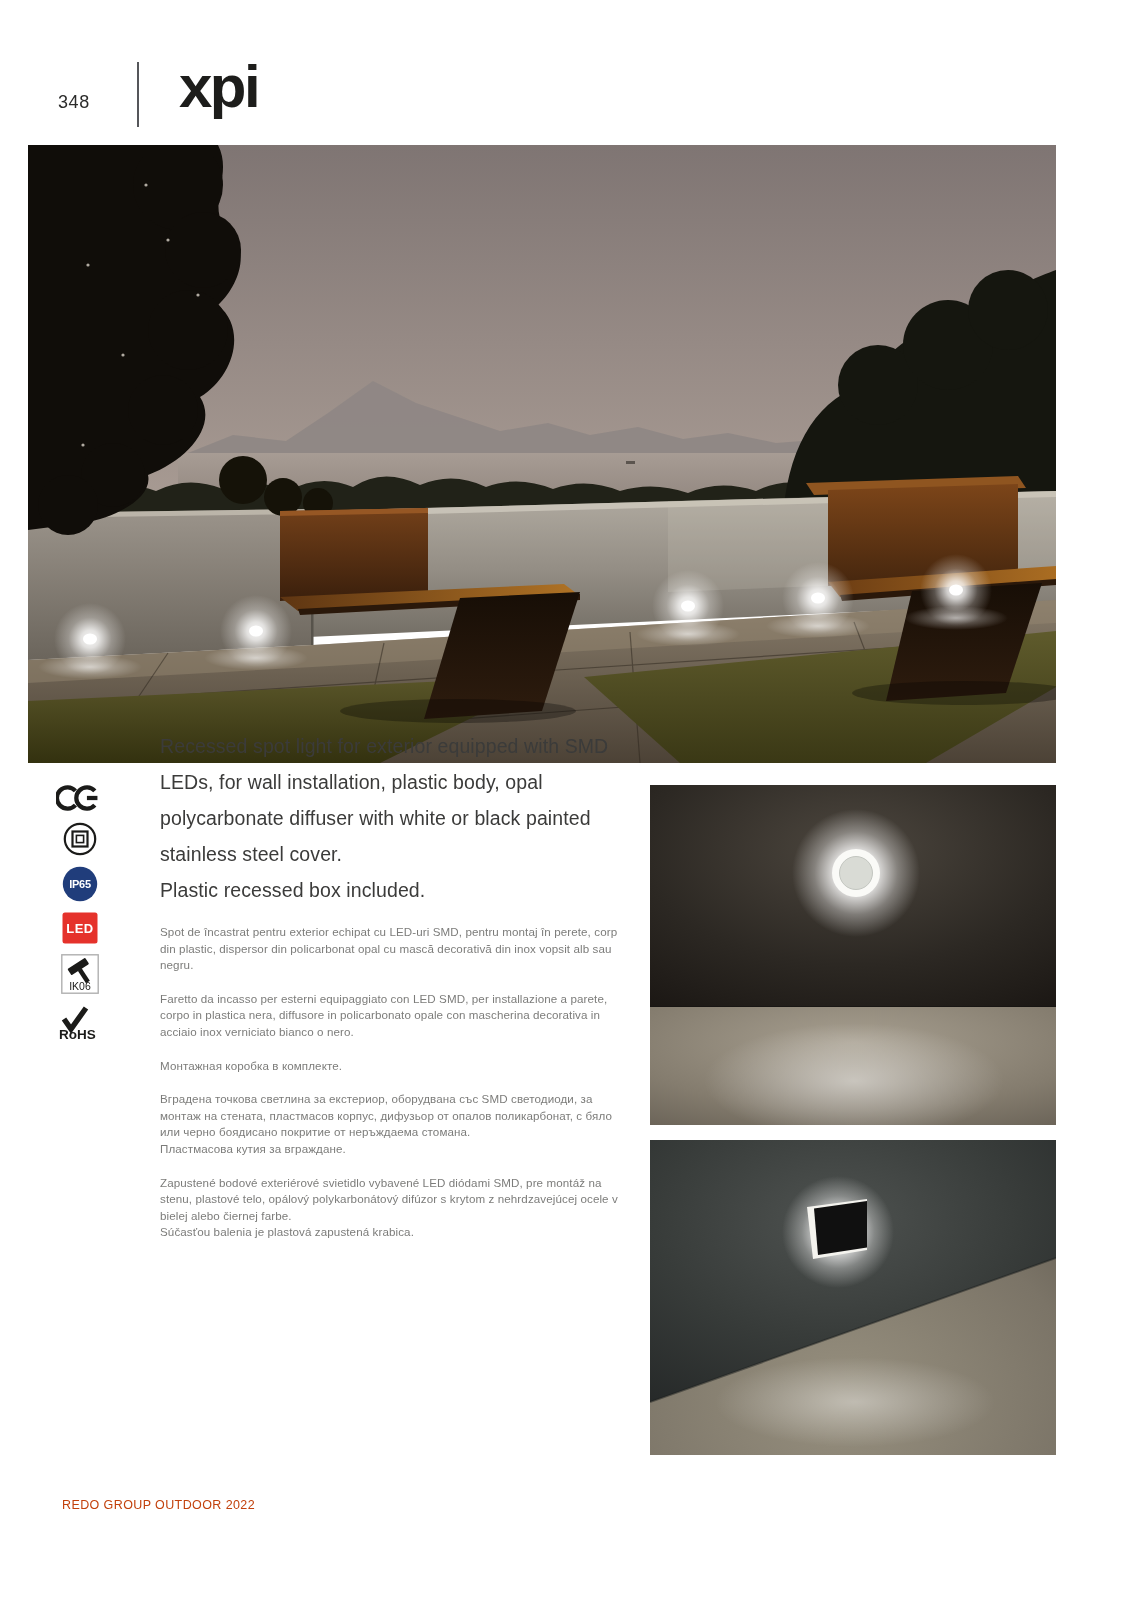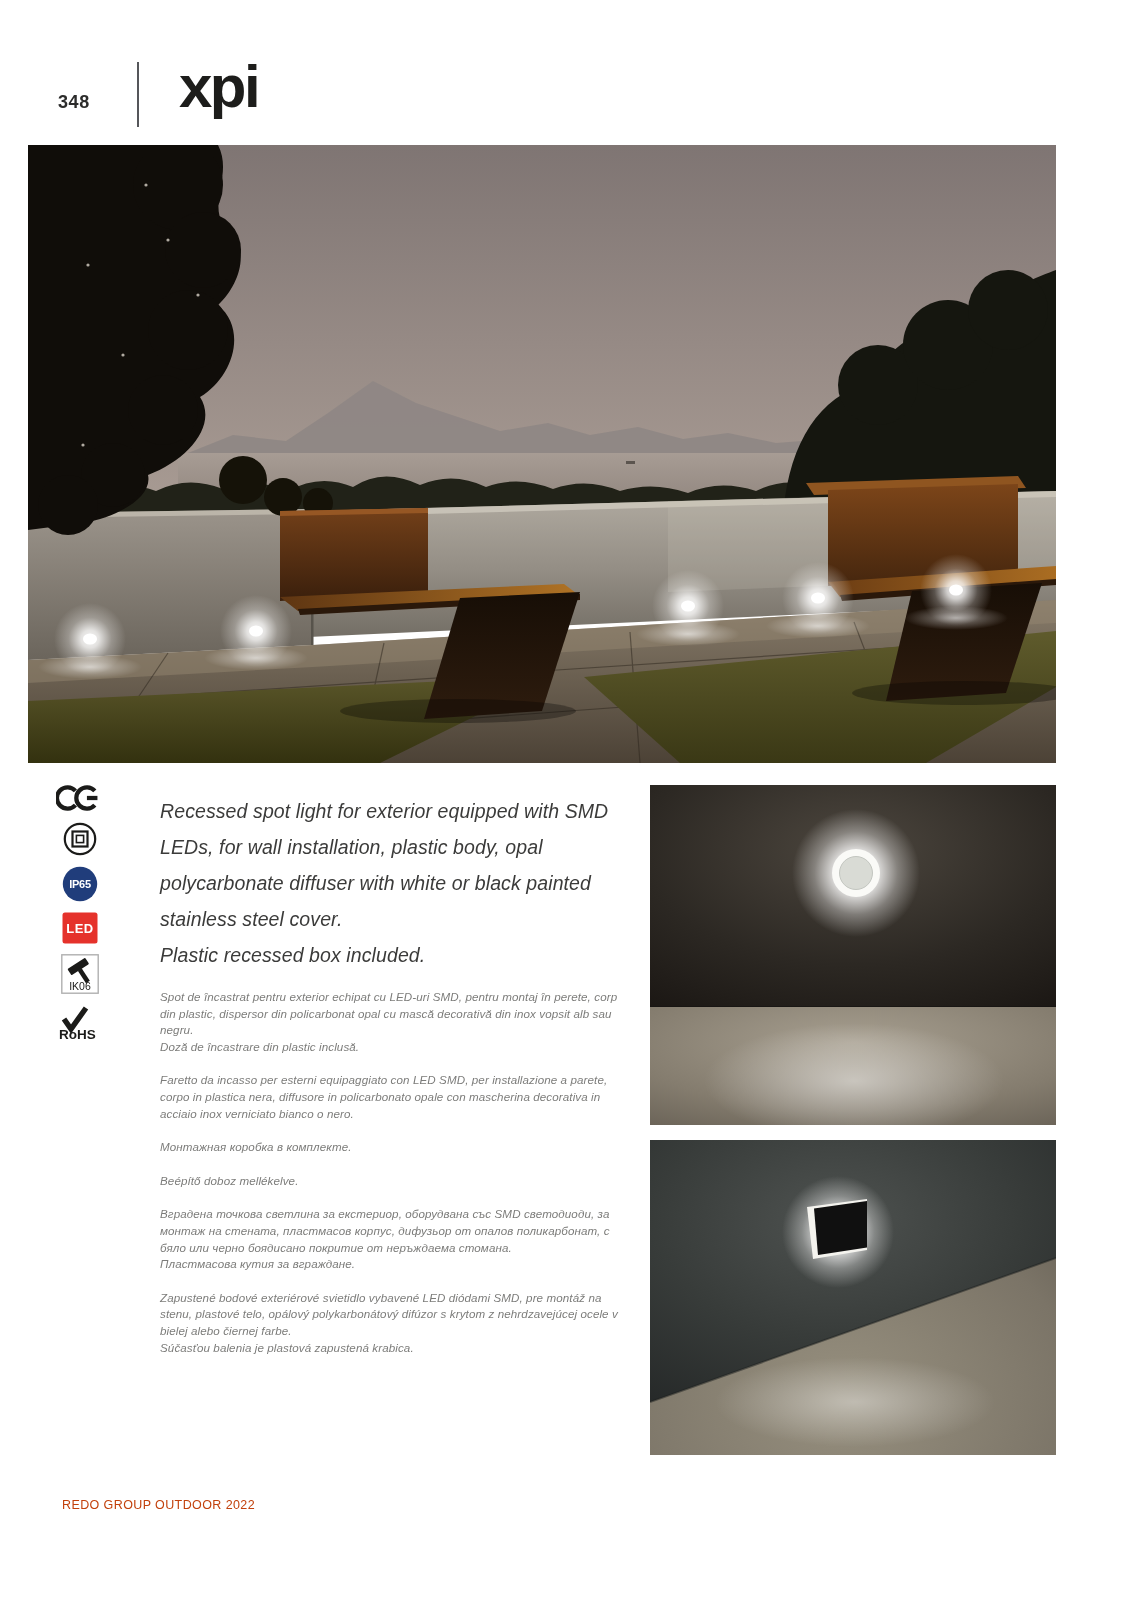--- a/index.html
+++ b/index.html
@@ -1,30 +1,30 @@
 <!DOCTYPE html>
 <html><head>
 <meta charset="utf-8">
 <style>
   * { margin:0; padding:0; box-sizing:border-box; }
   html,body { background:#ffffff; }
   body { width:1131px; height:1600px; position:relative; font-family:"Liberation Sans",sans-serif; }
   .page { position:absolute; left:0; top:0; width:1131px; height:1600px; background:#fff; overflow:hidden; }
 
-  .page-num { position:absolute; left:58px; top:92px; font-size:18px; font-weight:bold; color:#2c2c2b; letter-spacing:.6px; }
+  .page-num { position:absolute; left:58px; top:92px; font-size:18px; font-weight:normal; color:#2c2c2b; letter-spacing:.6px; }
   .header-rule { position:absolute; left:137px; top:62px; width:2px; height:65px; background:#55565a; }
   .brand { position:absolute; left:179px; top:52px; font-size:60px; font-weight:bold; color:#1d1d1b; letter-spacing:-2.5px; }
 
   .hero { position:absolute; left:28px; top:145px; width:1028px; height:618px; }
   .hero svg, .photo svg { display:block; width:100%; height:100%; }
 
   .certs { position:absolute; left:54px; top:784px; width:52px; display:flex; flex-direction:column; gap:10px; }
   .cert { display:flex; align-items:center; justify-content:center; }
 
-  .textcol { position:absolute; left:160px; top:793px; width:470px;font-style:italic; }
+  .textcol { position:absolute; left:160px; top:728px; width:470px; }
   .headline { font-size:19.5px; line-height:36px; color:#3b3b3a; letter-spacing:.1px; }
   .translations { margin-top:16px; }
   .trans { font-size:11.6px; line-height:16.6px; color:#7c7c7a; margin-bottom:17px; letter-spacing:.1px;margin-top:13px; }
 
   .photo { position:absolute; left:650px; width:406px; }
   .photo-1 { top:785px; height:340px; }
   .photo-2 { top:1140px; height:315px; }
 
   .footer { position:absolute; left:62px; top:1498px; font-size:12.5px; color:#c2410c; letter-spacing:.4px; }
 </style>
@@ -252,30 +252,28 @@
   </div>
 
   <div class="textcol">
     <div class="headline">
       <div>Recessed spot light for exterior equipped with SMD LEDs, for wall installation, plastic body, opal polycarbonate diffuser with white or black painted stainless steel cover.</div>
       <div>Plastic recessed box included.</div>
     </div>
     <div class="translations">
       <div class="trans">
         <div>Spot de încastrat pentru exterior echipat cu LED-uri SMD, pentru montaj în perete, corp din plastic, dispersor din policarbonat opal cu mască decorativă din inox vopsit alb sau negru.</div>
-        <div>Doză de încastrare din plastic inclusă.</div>
       </div>
       <div class="trans">
         <div>Faretto da incasso per esterni equipaggiato con LED SMD, per installazione a parete, corpo in plastica nera, diffusore in policarbonato opale con mascherina decorativa in acciaio inox verniciato bianco o nero.</div>
       </div>
       <div class="trans">
         <div>Монтажная коробка в комплекте.</div>
       </div>
       <div class="trans">
-        <div>Beépítő doboz mellékelve.</div>
       </div>
       <div class="trans">
         <div>Вградена точкова светлина за екстериор, оборудвана със SMD светодиоди, за монтаж на стената, пластмасов корпус, дифузьор от опалов поликарбонат, с бяло или черно боядисано покритие от неръждаема стомана.</div>
         <div>Пластмасова кутия за вграждане.</div>
       </div>
       <div class="trans">
         <div>Zapustené bodové exteriérové svietidlo vybavené LED diódami SMD, pre montáž na stenu, plastové telo, opálový polykarbonátový difúzor s krytom z nehrdzavejúcej ocele v bielej alebo čiernej farbe.</div>
         <div>Súčasťou balenia je plastová zapustená krabica.</div>
       </div>
     </div>

